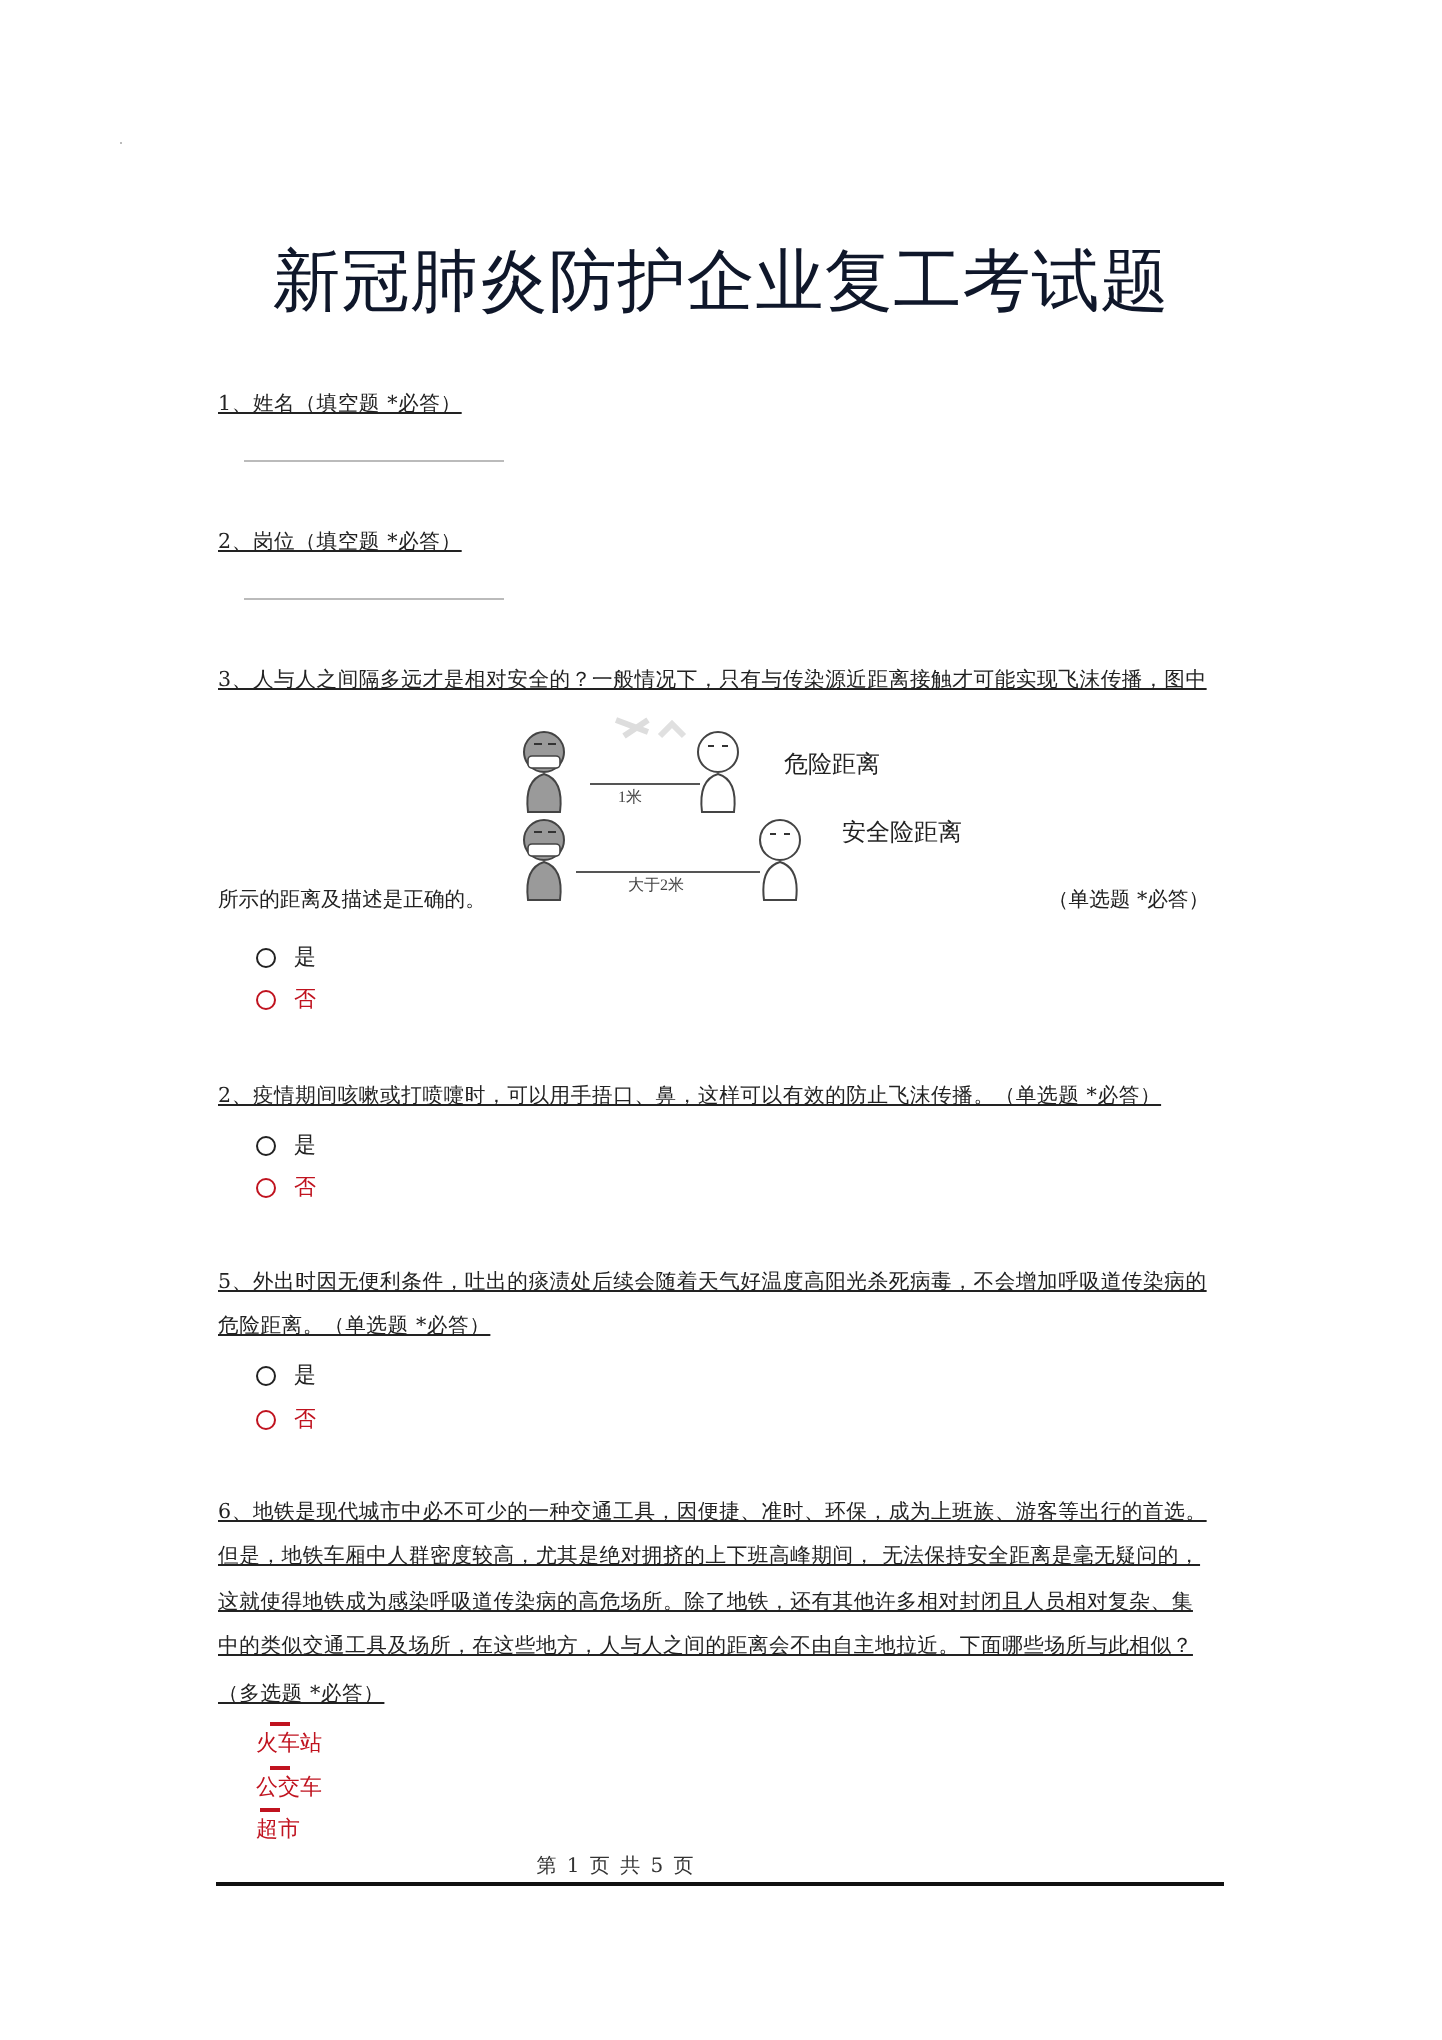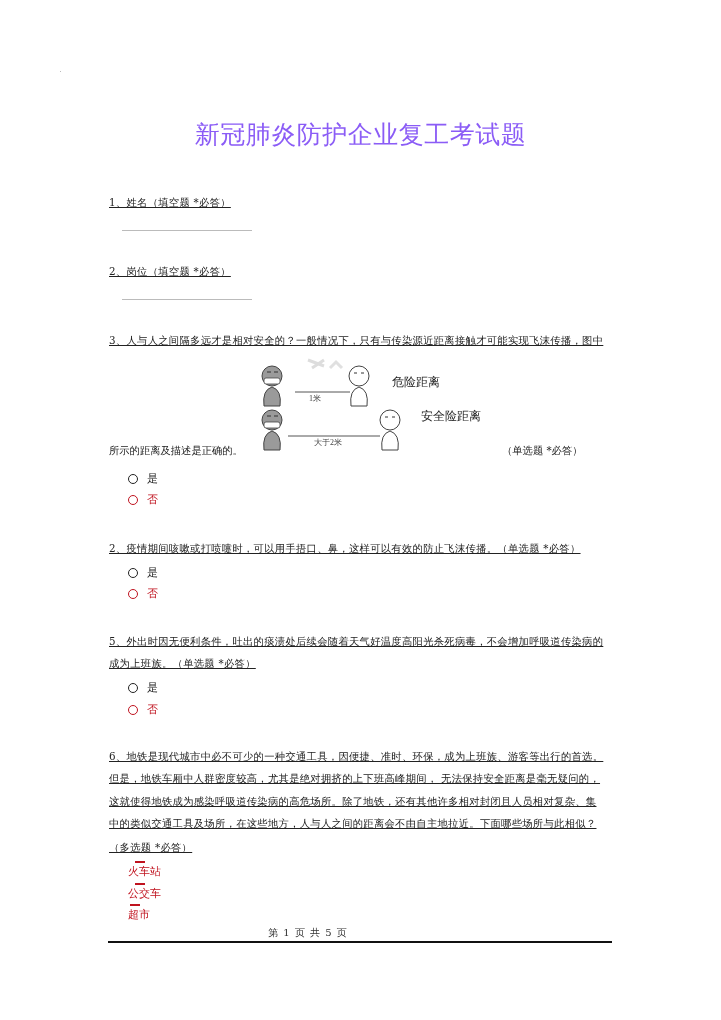--- a/index.html
+++ b/index.html
@@ -3,22 +3,22 @@
   <meta charset="utf-8">
   <style>
     html, body { margin: 0; padding: 0; background: #ffffff; }
     body {
       width: 721px; height: 1020px; position: relative; overflow: hidden;
       font-family: "DejaVu Serif", "Liberation Serif", serif;
       color: #222222;
     }
     .page-title {
       position: absolute; left: 0; width: 721px; top: 118px;
-      text-align: center; font-size: 25px; letter-spacing: 0.5px;
-      font-family: "DejaVu Serif", serif; color: #8b5cf6;
+      text-align: center; font-size: 34px; letter-spacing: 0.5px;
+      font-family: "DejaVu Serif", serif; color: #0f172a;
     }
     .q-text {
       position: absolute; left: 109px; width: 505px;
       font-size: 10.3px; line-height: 22.5px; color: #222;
       letter-spacing: 0.3px;
       text-decoration: underline;
     }
     .blank-line {
       position: absolute; left: 122px; width: 130px; height: 0;
       border-top: 1px solid #bbbbbb;
@@ -32,21 +32,21 @@
       margin-right: 9px; display: inline-block;
     }
     .option .box {
       width: 8px; height: 8px; border: 1.3px solid #c0131f;
       margin-right: 9px; display: inline-block;
     }
     .option.red { color: #c0131f; }
     .option.red .radio { border-color: #c0131f; }
     .option.bold { font-family: "DejaVu Sans", sans-serif; font-size: 11px; flex-direction: column; }
     .q3-tail { position: absolute; left: 109px; top: 440px; font-size: 10.3px; line-height: 20px; }
-    .q3-type { position: absolute; left: 502px; top: 440px; font-size: 10.3px; line-height: 20px; }
+    .q3-type { position: absolute; left: 524px; top: 440px; font-size: 10.3px; line-height: 20px; }
     .figure {
       position: absolute; left: 250px; top: 352px; width: 250px; height: 108px;
     }
     .figure .label { position: absolute; font-family: "DejaVu Sans", sans-serif; font-size: 12px; color: #222; }
     .figure .dist { position: absolute; font-family: Liberation Serif, serif; font-size: 8px; color: #444; }
     .footer-text {
       position: absolute; left: 0; width: 616px; top: 926px; text-align: center;
       font-size: 10px; color: #333; letter-spacing: 1px;
     }
     .footer-line {
@@ -123,21 +123,21 @@
 <div class="option" style="top:564px;">
   <span class="radio"></span>
   <span>是</span>
 </div>
 <div class="option red" style="top:585px;">
   <span class="radio"></span>
   <span>否</span>
 </div>
 
 <div class="q-text" style="top:630px;">5、外出时因无便利条件，吐出的痰渍处后续会随着天气好温度高阳光杀死病毒，不会增加呼吸道传染病的</div>
-<div class="q-text" style="top:652px;">成为上班族。（单选题 *必答）</div>
+<div class="q-text" style="top:652px;">危险距离。（单选题 *必答）</div>
 <div class="option" style="top:679px;">
   <span class="radio"></span>
   <span>是</span>
 </div>
 <div class="option red" style="top:701px;">
   <span class="radio"></span>
   <span>否</span>
 </div>
 
 <div class="q-text" style="top:745px;">6、地铁是现代城市中必不可少的一种交通工具，因便捷、准时、环保，成为上班族、游客等出行的首选。</div>

